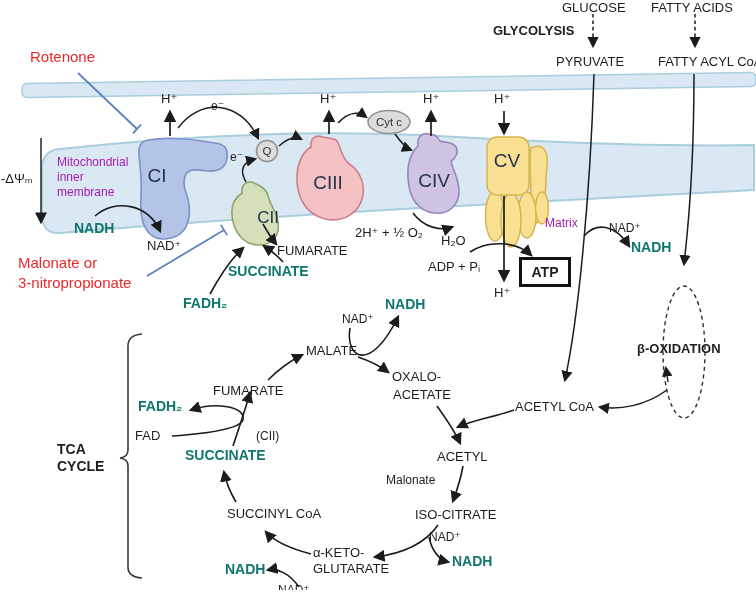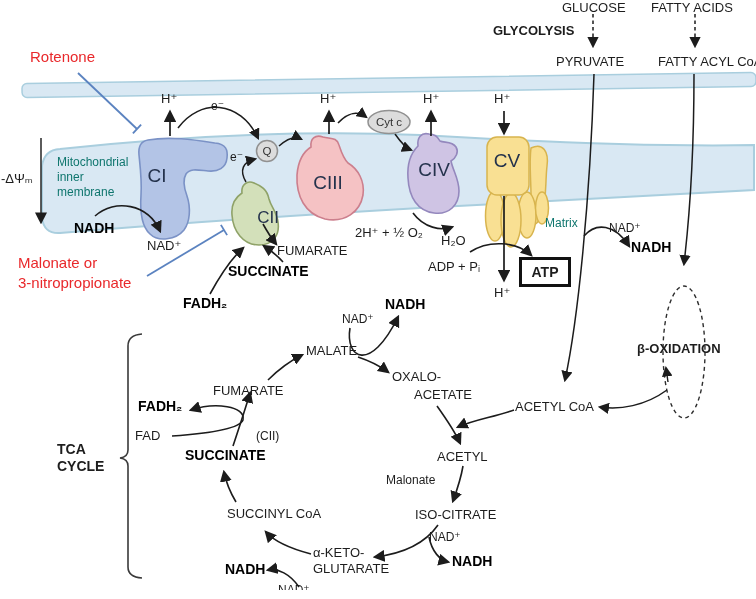--- a/index.html
+++ b/index.html
@@ -2,25 +2,25 @@
 <html><head>
 <meta charset="utf-8">
 <style>
   html,body{margin:0;padding:0;background:#fff;}
   #stage{position:relative;width:756px;height:590px;background:#fff;overflow:hidden;
          font-family:"Liberation Sans","DejaVu Sans",sans-serif;color:#1d1d1d;}
   #diagram-svg{position:absolute;left:0;top:0;}
   .lbl{position:absolute;font-size:13px;line-height:15px;white-space:nowrap;color:#1d1d1d;}
   .sm{font-size:12px;}
   .b{font-weight:700;}
-  .blue{color:#000000;font-weight:700;font-size:14px;}
+  .blue{color:#0f766e;font-weight:700;font-size:14px;}
   .red{color:#e9282b;font-size:15px;}
   .cx{position:absolute;transform:translate(-50%,-50%);font-size:19px;color:#24324c;white-space:nowrap;}
   .carrier{position:absolute;transform:translate(-50%,-50%);font-size:11.5px;color:#333;white-space:nowrap;}
-  .gray{color:#0f766e;text-align:right;}
+  .gray{color:#a21caf;text-align:right;}
   .atp-box{position:absolute;left:519px;top:257px;width:52px;height:30px;border:3px solid #111;
            display:flex;align-items:center;justify-content:center;font-weight:700;font-size:14px;background:#fff;box-sizing:border-box;}
 </style>
 </head>
 <body>
 
 <div id="stage">
 
   <svg id="diagram-svg" width="756" height="599" viewBox="0 0 756 599">
     <defs>
@@ -148,21 +148,21 @@
 
   <div class="lbl sm gray" style="left:57px;top:155px">Mitochondrial</div>
   <div class="lbl sm gray" style="left:57px;top:170px">inner</div>
   <div class="lbl sm gray" style="left:57px;top:185px">membrane</div>
   <div class="lbl" style="left:1px;top:171px">-ΔΨₘ</div>
   <div class="lbl sm gray" style="left:545px;top:216px">Matrix</div>
 
   <div class="cx" style="left:157px;top:176px">CI</div>
   <div class="cx" style="left:268px;top:218px;font-size:17px">CII</div>
   <div class="cx" style="left:328px;top:183px">CIII</div>
-  <div class="cx" style="left:434px;top:170px">CIV</div>
+  <div class="cx" style="left:434px;top:181px">CIV</div>
   <div class="cx" style="left:507px;top:161px">CV</div>
   <div class="carrier" style="left:267px;top:151px">Q</div>
   <div class="carrier" style="left:389px;top:122px">Cyt c</div>
 
   <div class="lbl blue" style="left:74px;top:221px">NADH</div>
   <div class="lbl" style="left:147px;top:238px">NAD⁺</div>
   <div class="lbl blue" style="left:183px;top:296px">FADH₂</div>
   <div class="lbl blue" style="left:228px;top:264px">SUCCINATE</div>
   <div class="lbl" style="left:277px;top:243px">FUMARATE</div>
   <div class="lbl" style="left:355px;top:225px">2H⁺ + ½ O₂</div>
@@ -177,21 +177,21 @@
   <div class="lbl b" style="left:637px;top:341px">β-OXIDATION</div>
   <div class="lbl" style="left:515px;top:399px">ACETYL CoA</div>
 
   <div class="lbl b" style="left:57px;top:442px;font-size:14px">TCA</div>
   <div class="lbl b" style="left:57px;top:459px;font-size:14px">CYCLE</div>
 
   <div class="lbl" style="left:306px;top:343px">MALATE</div>
   <div class="lbl sm" style="left:342px;top:312px">NAD⁺</div>
   <div class="lbl blue" style="left:385px;top:297px">NADH</div>
   <div class="lbl" style="left:392px;top:369px">OXALO-</div>
-  <div class="lbl" style="left:414px;top:387px">ACETATE</div>
+  <div class="lbl" style="left:393px;top:387px">ACETATE</div>
   <div class="lbl" style="left:437px;top:449px">ACETYL</div>
   <div class="lbl sm" style="left:386px;top:473px">Malonate</div>
   <div class="lbl" style="left:415px;top:507px">ISO-CITRATE</div>
   <div class="lbl sm" style="left:429px;top:530px">NAD⁺</div>
   <div class="lbl blue" style="left:452px;top:554px">NADH</div>
   <div class="lbl" style="left:313px;top:545px">α-KETO-</div>
   <div class="lbl" style="left:313px;top:561px">GLUTARATE</div>
   <div class="lbl" style="left:227px;top:506px">SUCCINYL CoA</div>
   <div class="lbl blue" style="left:225px;top:562px">NADH</div>
   <div class="lbl sm" style="left:278px;top:583px">NAD⁺</div>

